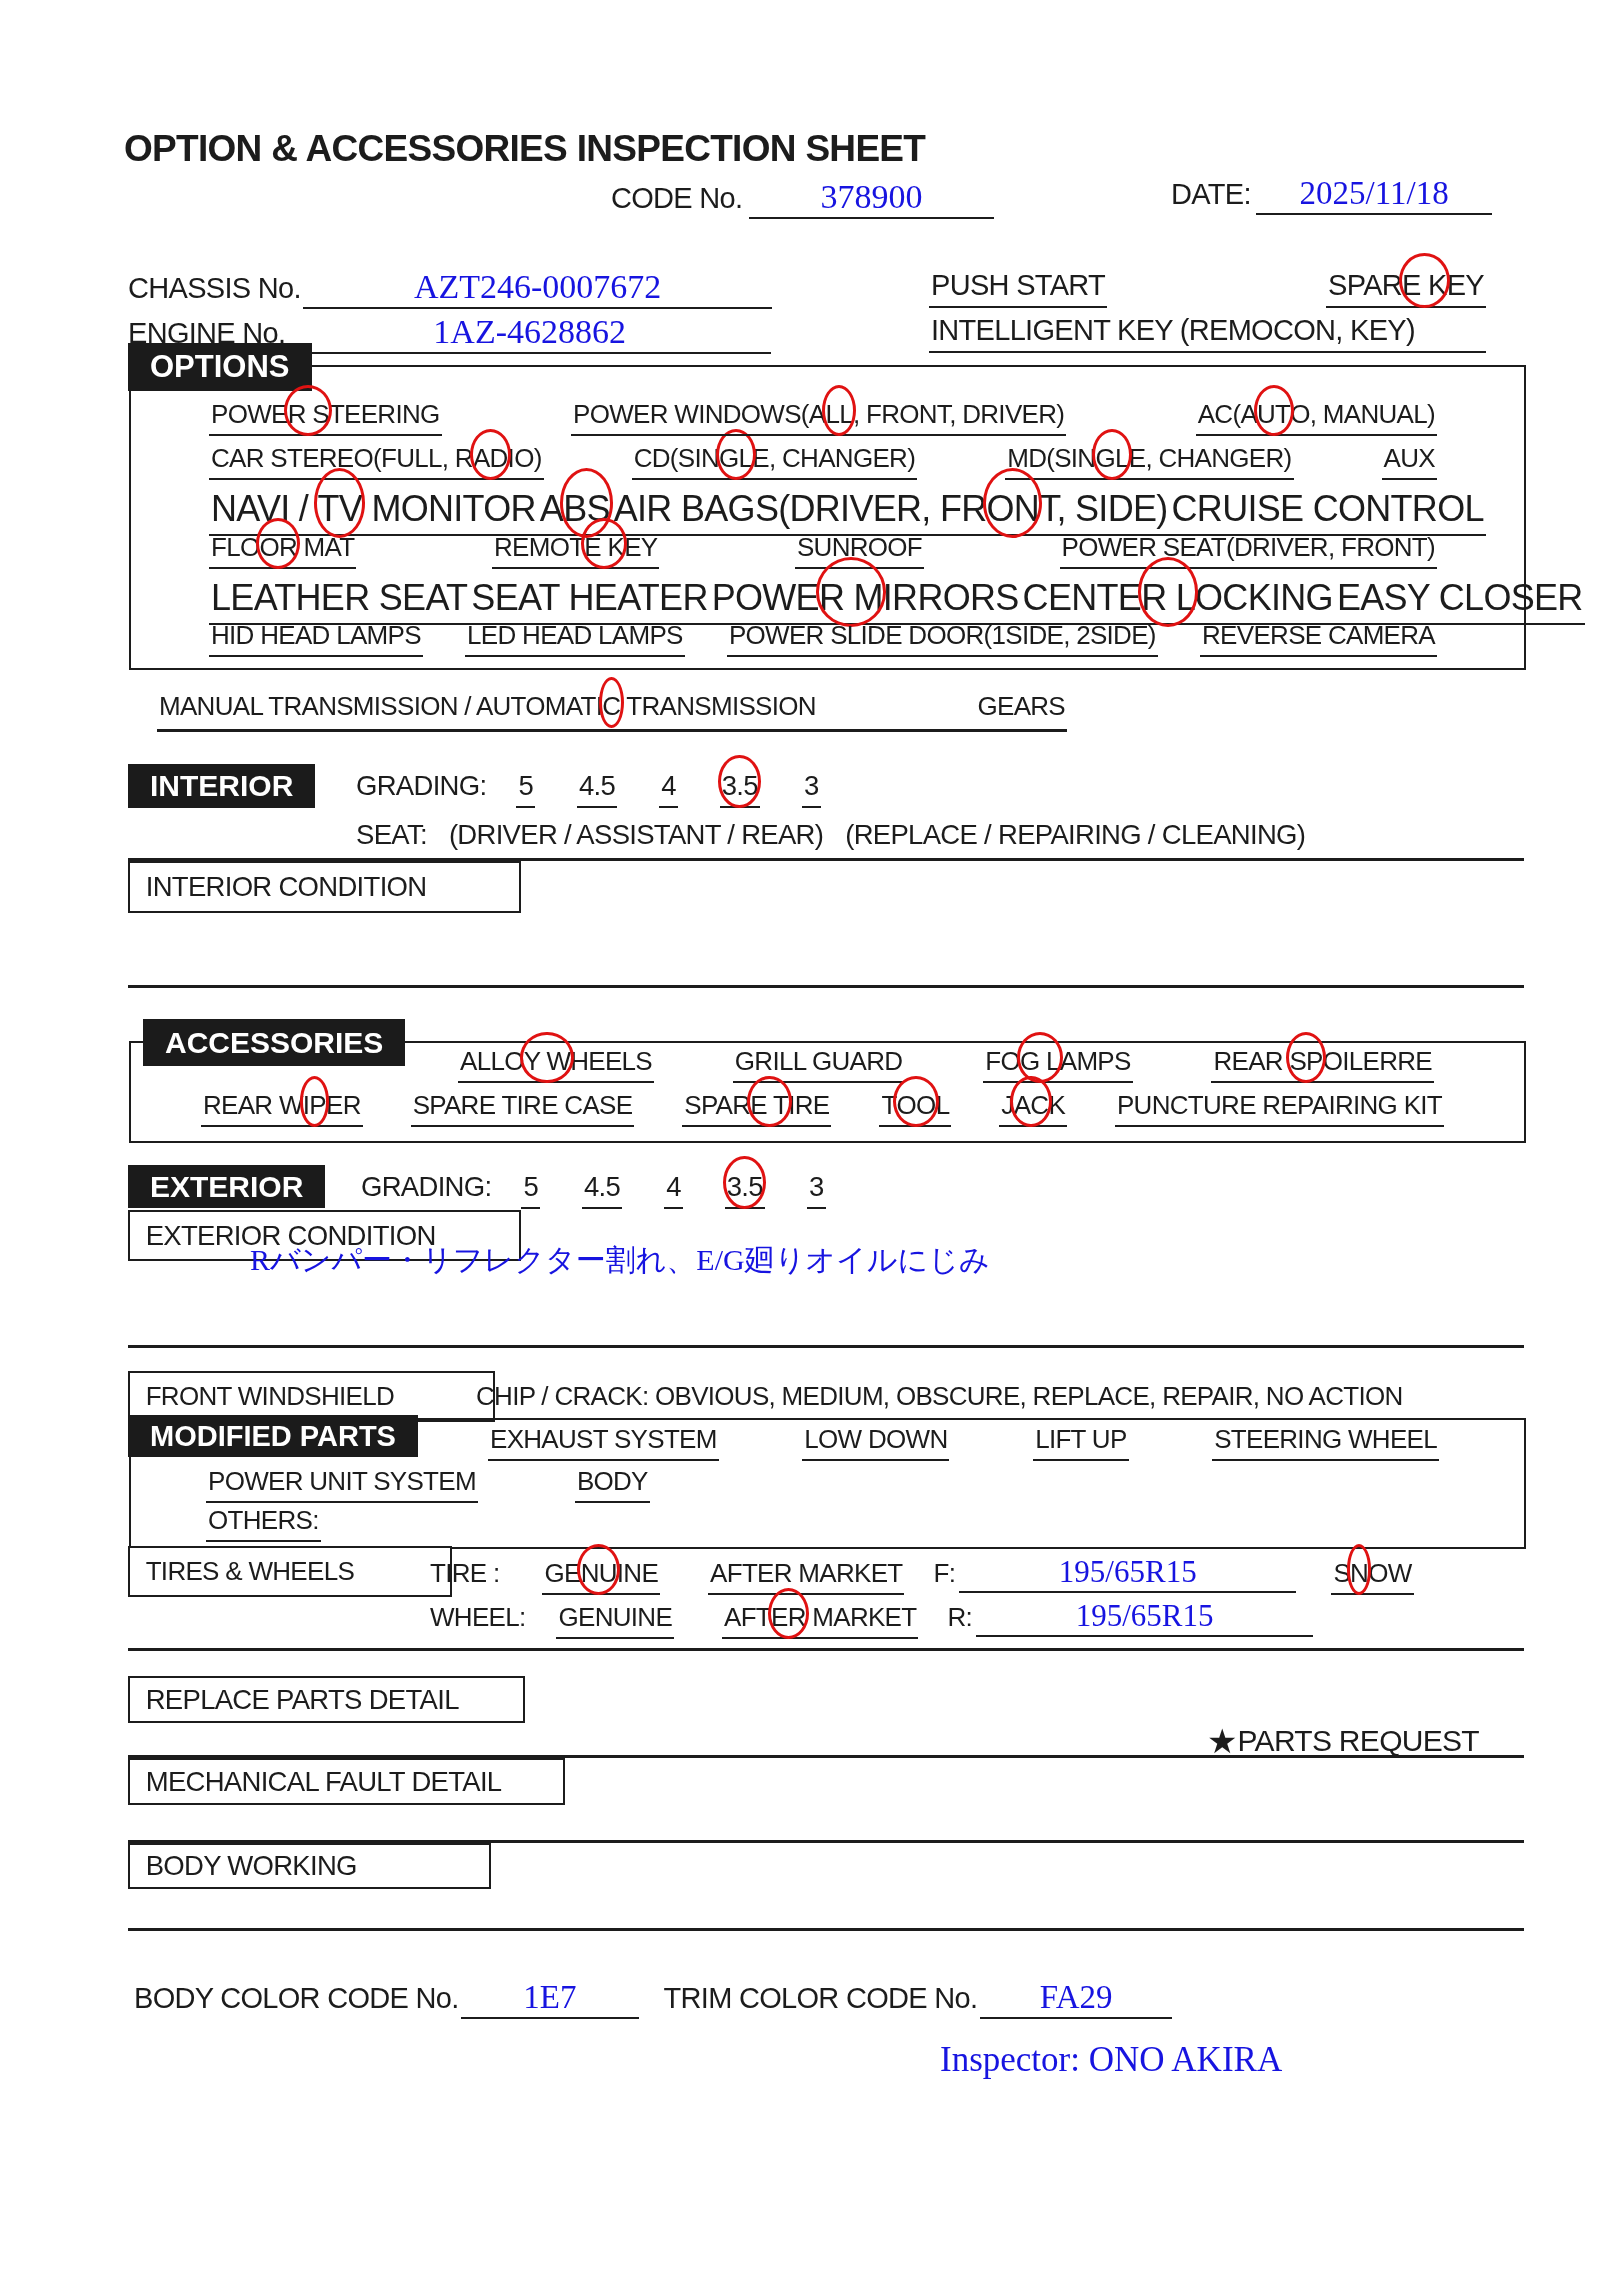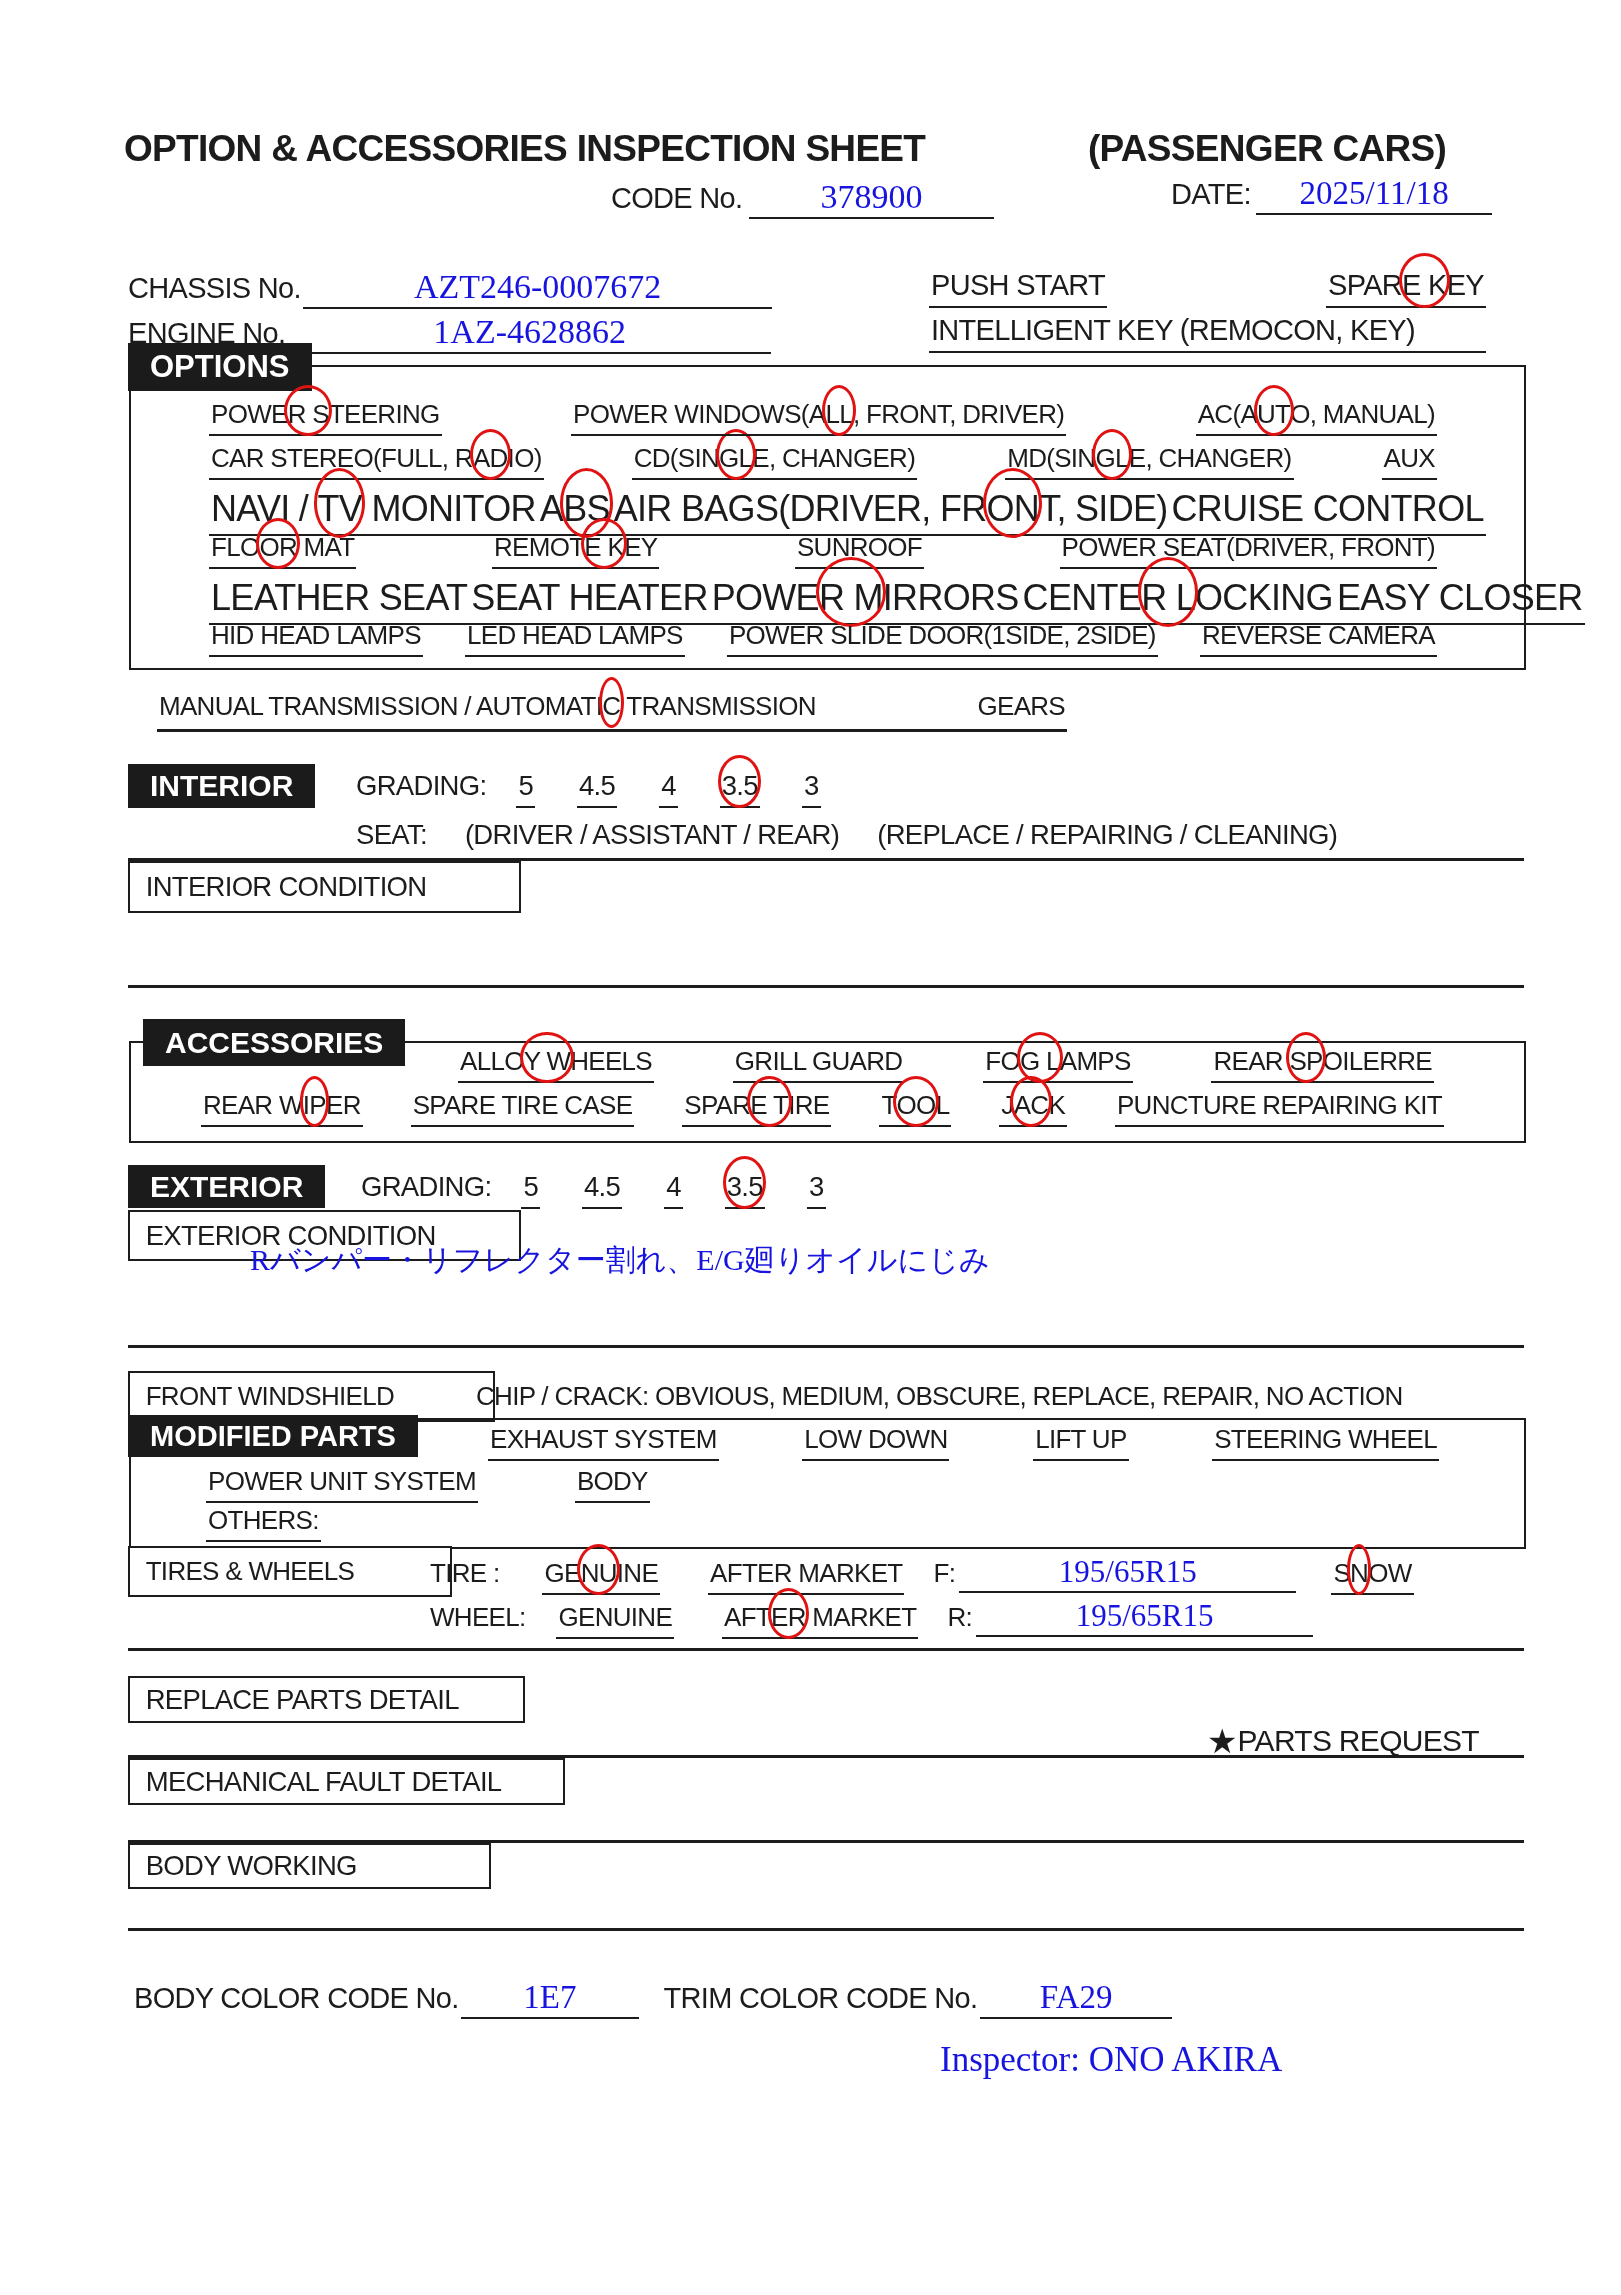--- a/index.html
+++ b/index.html
@@ -26,21 +26,20 @@
   .hand{font-family:"Liberation Serif","DejaVu Serif",serif;color:var(--blue);letter-spacing:0;white-space:nowrap;}
   .uf{display:inline-flex;justify-content:center;align-items:flex-end;
       border-bottom:2.6px solid var(--ink);padding:0 5.2px 1.3px 5.2px;}
 </style>
 </head>
 <body>
 
 <div class="page">
 
   <div class="abs b lab" style="left:124px;top:128px;font-size:37px">OPTION &amp; ACCESSORIES INSPECTION SHEET</div>
-  <div class="abs b lab" style="left:1088px;top:128px;font-size:37px">(PASSENGER CARS)</div>
 
   <div class="abs row" style="left:611px;top:178px;font-size:29px">
     <span class="lab">CODE No.</span>
     <span class="uf hand" style="width:235px;font-size:34px;margin-left:6.5px">378900</span>
   </div>
   <div class="abs row" style="left:1171px;top:175px;font-size:29px">
     <span class="lab">DATE:</span>
     <span class="uf hand" style="width:226px;font-size:33px;margin-left:5.2px">2025/11/18</span>
   </div>
   <div class="abs row" style="left:128px;top:268px;font-size:29px">
@@ -107,21 +106,21 @@
   <div class="abs row" style="left:356px;top:770px;font-size:27.5px">
     <span class="lab">GRADING:</span>
     <span class="items" style="margin-left:30px;gap:42px">
         <span class="opt"><span>5</span></span>
         <span class="opt"><span>4.5</span></span>
         <span class="opt"><span>4</span></span>
         <span class="opt"><span class="c">3.5</span></span>
         <span class="opt"><span>3</span></span>
       </span>
   </div>
-  <div class="abs row" style="left:356px;top:819px;font-size:27.5px;gap:38px">
+  <div class="abs row" style="left:356px;top:819px;font-size:27.5px;gap:22px">
     <span class="lab">SEAT:</span>
     <span class="lab">(DRIVER / ASSISTANT / REAR)</span>
     <span class="lab">(REPLACE / REPAIRING / CLEANING)</span>
   </div>
   <div class="hr" style="left:128px;top:858px;width:1396px"></div>
   <div class="wbox" style="left:128px;top:861px;width:358px;height:48px;font-size:27.5px">INTERIOR CONDITION</div>
 
   <div class="hr" style="left:128px;top:985px;width:1396px"></div>
 
   <div class="outline" style="left:129px;top:1041px;width:1393px;height:98px"></div>

